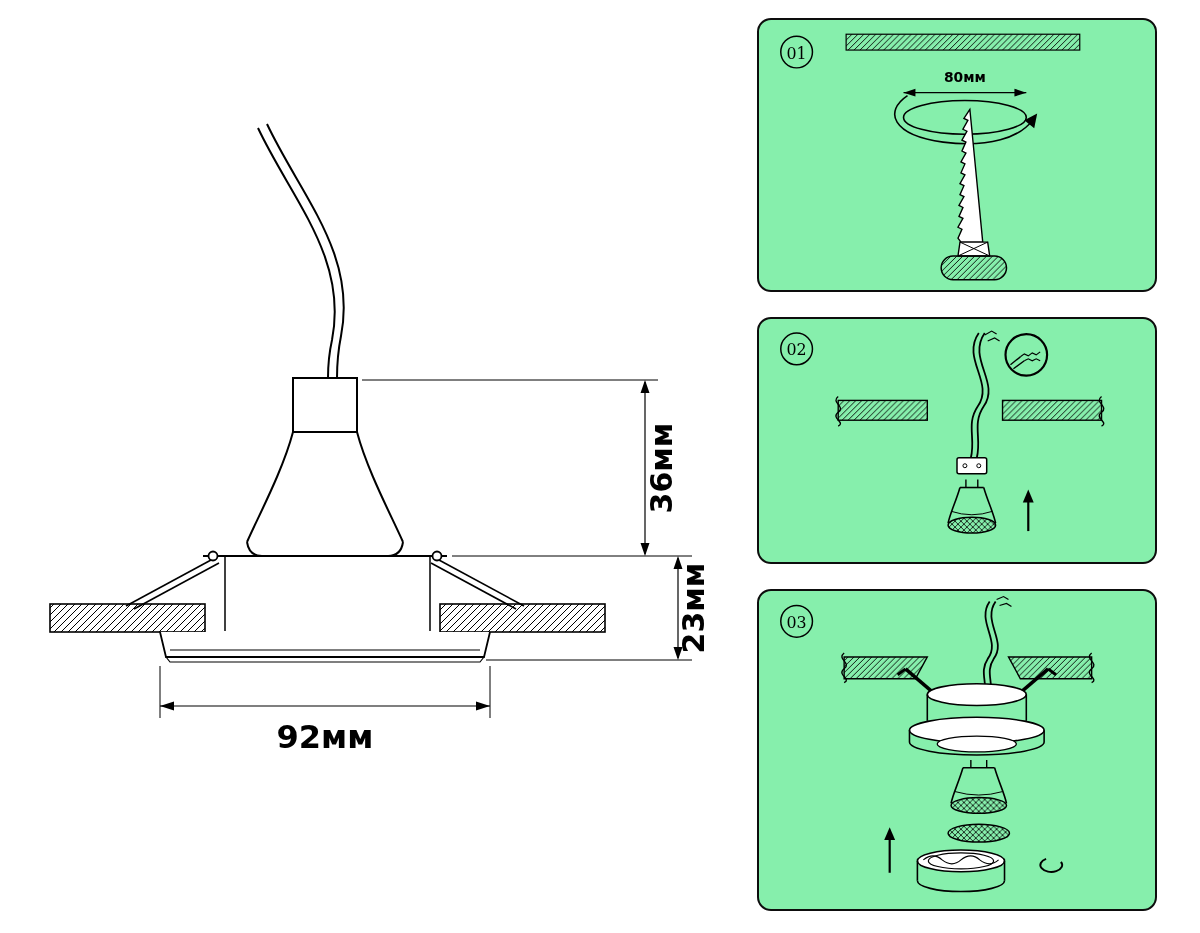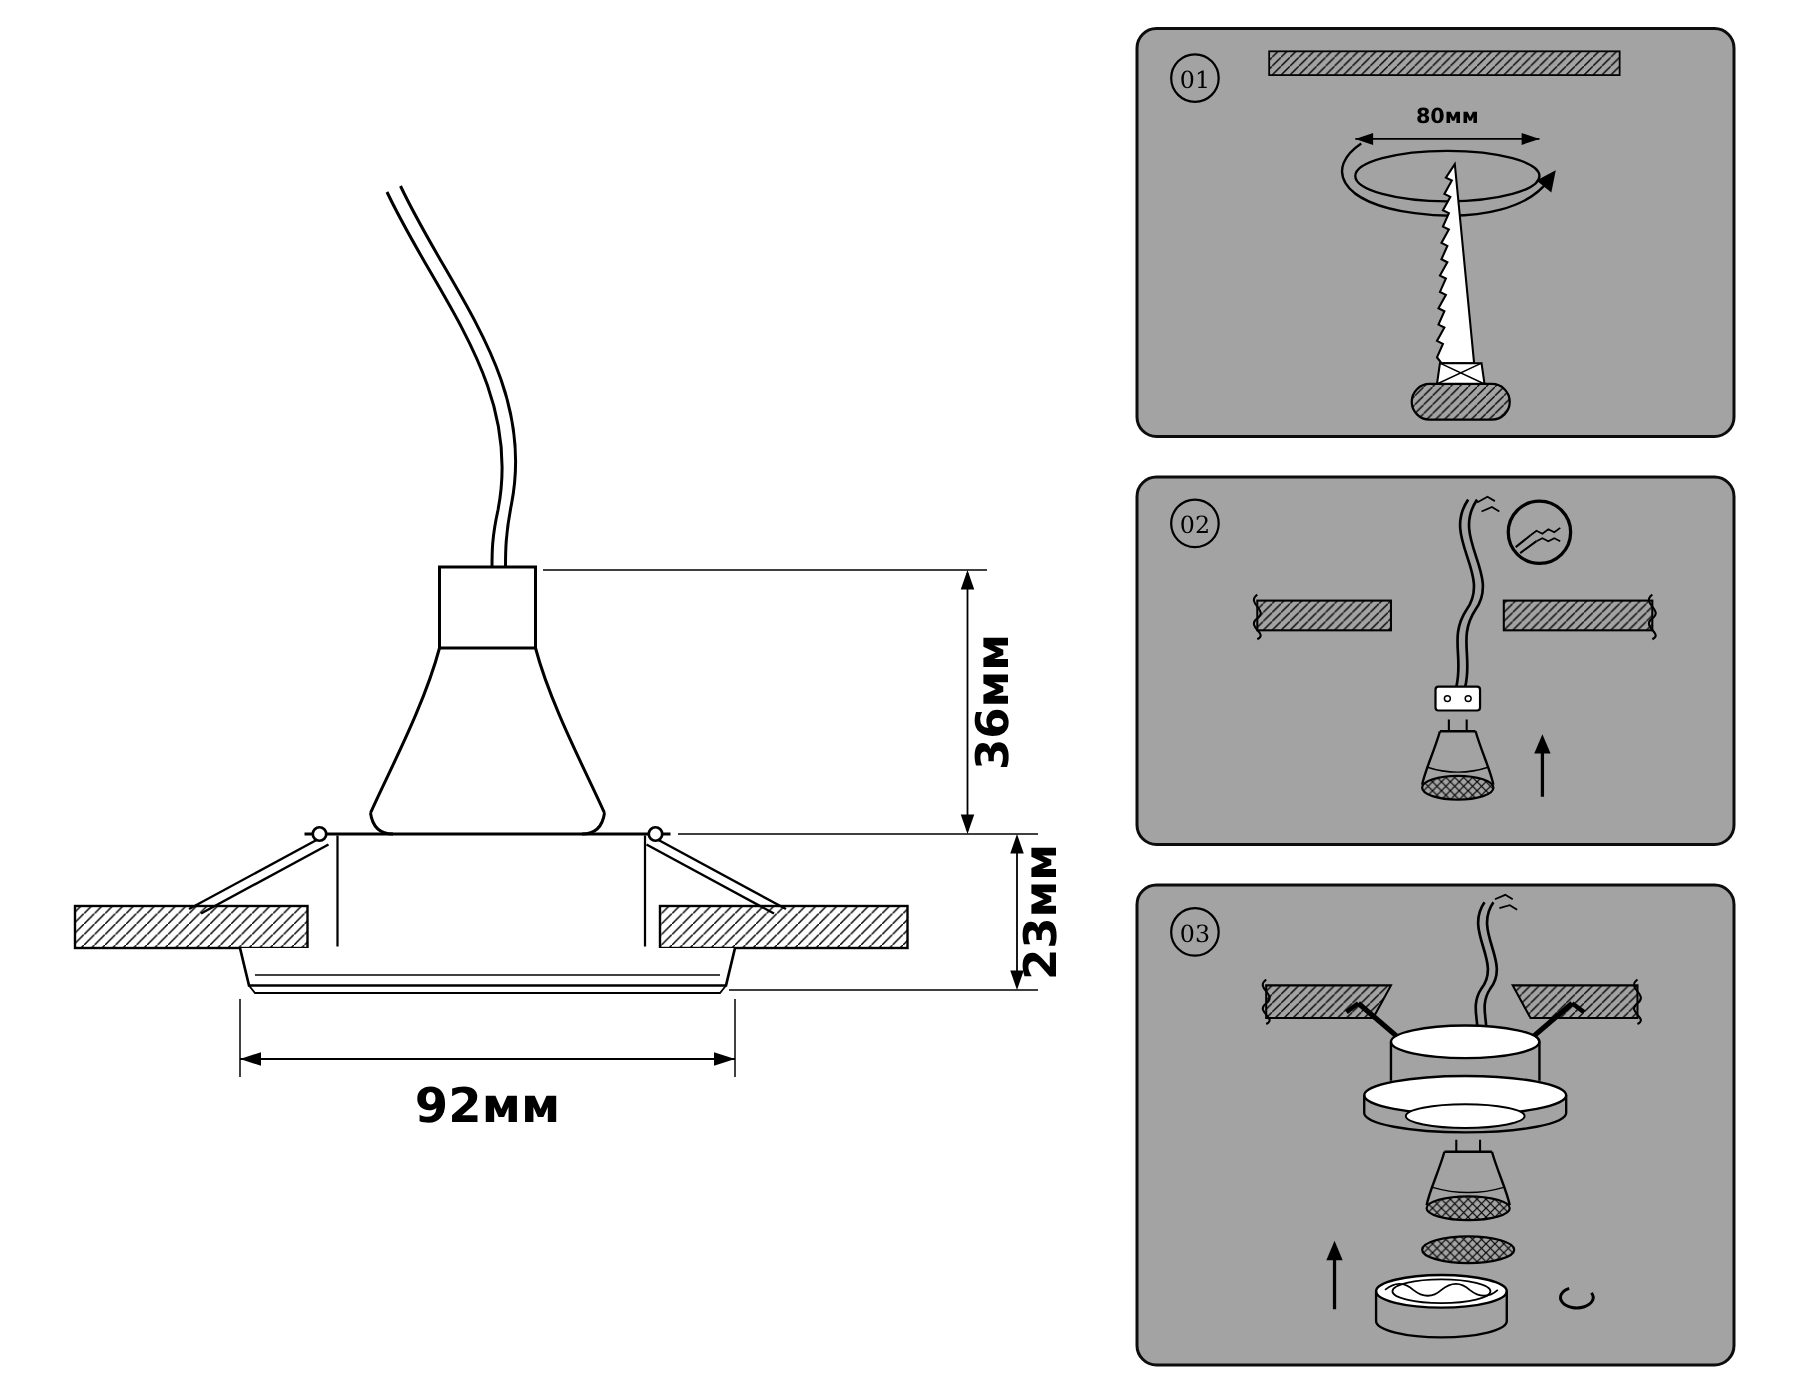--- a/index.html
+++ b/index.html
@@ -1,20 +1,20 @@
 <!DOCTYPE html>
 <html><head>
 <meta charset="utf-8">
 <style>
   html,body{margin:0;padding:0;background:#fff;}
   .page{position:relative;width:1200px;height:933px;background:#ffffff;
         font-family:"DejaVu Sans",sans-serif;overflow:hidden;}
   .main-svg{position:absolute;left:0;top:0;}
   .panels{position:absolute;left:757px;top:18px;display:flex;flex-direction:column;gap:25px;}
-  .panel{border:2px solid #0d0d0d;border-radius:14px;background:#a3a3a3;}
+  .panel{border:2px solid #0d0d0d;border-radius:14px;background:#86efac;}
   .panel svg{display:block;}
   .dim-label{font-family:"DejaVu Sans",sans-serif;font-weight:bold;fill:#000;}
   .badge-num{font-family:"DejaVu Serif",serif;fill:#000;}
   line,path,rect,ellipse,circle,polyline{vector-effect:none;}
 </style>
 </head>
 <body>
 
 <div class="page">
 

